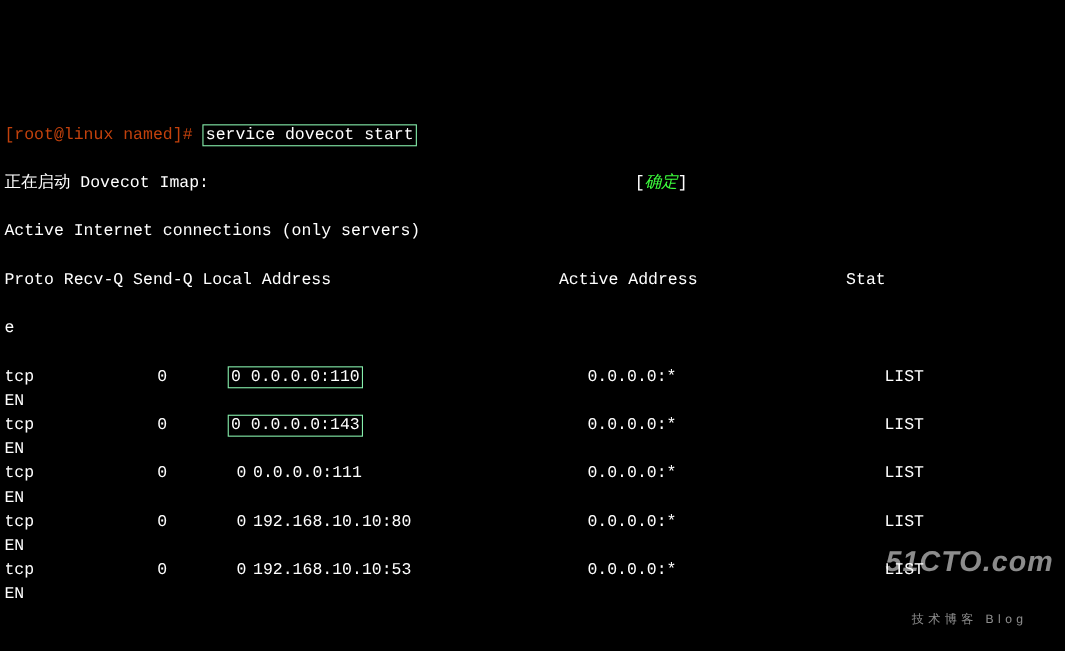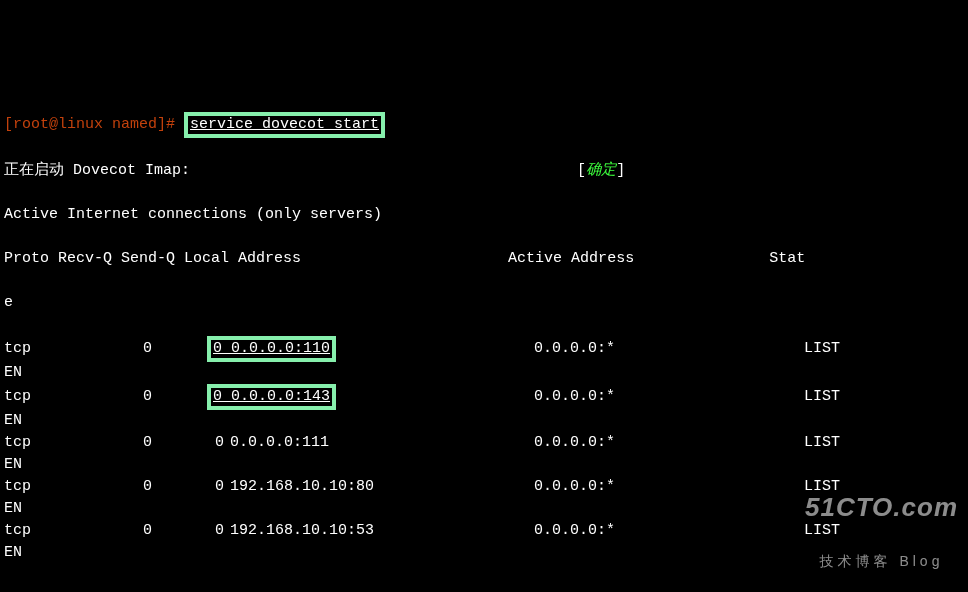--- a/index.html
+++ b/index.html
@@ -12,45 +12,44 @@
     width: 968px;
     height: 592px;
     overflow: hidden;
     position: relative;
     white-space: pre;
   }
   .term { padding: 2px 4px; }
   .prompt { color: #c2410c; }
   .ok { color: #3dff3d; font-style: italic; }
   .hl-red {
-    border: 4px solid #86efac;
+    border: 1px solid #86efac;
     padding: 0 2px;
     display: inline-block;
     line-height: 18px;
-    text-decoration: underline;
   }
   .row { display: block; }
   .proto  { display: inline-block; width: 70px; }
   .recvq  { display: inline-block; width: 78px; text-align: right; }
   .sendq  { display: inline-block; width: 72px; text-align: right; }
   .local  { display: inline-block; width: 310px; padding-left: 6px; }
   .foreign{ display: inline-block; width: 270px; }
   .state  { display: inline-block; width: 60px; }
   .wm {
     position: absolute;
     right: 10px;
     bottom: 6px;
     text-align: center;
     font-family: Arial, sans-serif;
     color: rgba(255,255,255,0.55);
     line-height: 1.1;
     pointer-events: none;
   }
   .wm .big { font-size: 26px; font-weight: bold; font-style: italic; letter-spacing: 1px; }
-  .wm .small { font-size: 14px; letter-spacing: 4px; }
+  .wm .small { font-size: 11px; letter-spacing: 4px; }
 </style>
 </head>
 <body>
 
 
 
 <div class="term">
 <span class="row"><span class="prompt">[root@linux named]# </span><span class="hl-red">service dovecot start</span></span>
 <span class="row"><span>正在启动 Dovecot Imap:</span>                                           <span>[</span><span class="ok">确定</span><span>]</span></span>
 <span class="row">Active Internet connections (only servers)</span>

